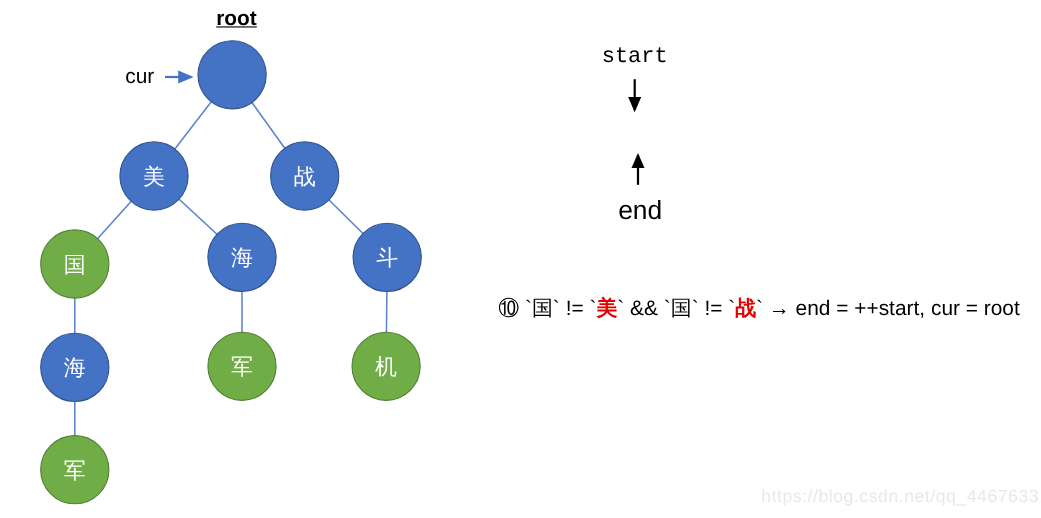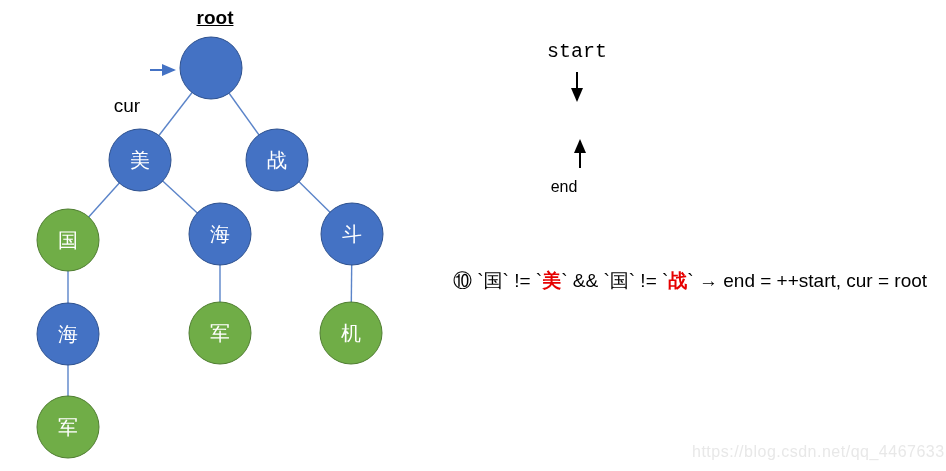--- a/index.html
+++ b/index.html
@@ -32,39 +32,38 @@
     transform: translateX(-50%);
     font-weight: bold;
     font-size: 19px;
     text-decoration: underline;
   }
   .cur-lbl {
     left: 127px;
     top: 59px;
     transform: translateX(-50%);
     font-size: 19px;
-    margin-top: 36px;
   }
   .start-lbl {
     left: 577px;
     top: 40px;
     transform: translateX(-50%);
     font-size: 20px;
     font-family: Liberation Mono, monospace;
   }
   .sentence {
     left: 455px;
     top: 107px;
     font-size: 22px;
   }
   .end-lbl {
-    left: 564px;
+    left: 582px;
     top: 178px;
     transform: translateX(-50%);
-    font-size: 16px;
+    font-size: 24px;
     text-align: center;
   }
   .formula {
     left: 453px;
     top: 270px;
     font-size: 19px;
     text-align: right;
   }
   .watermark {
     left: 692px;

